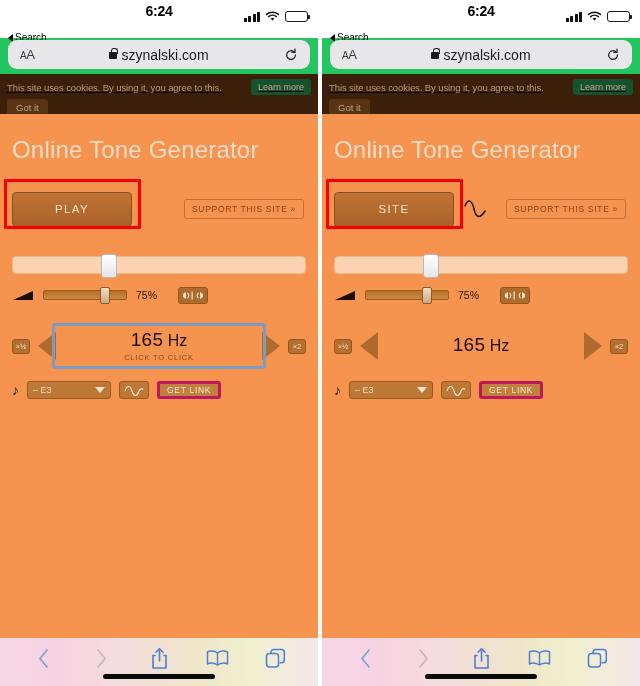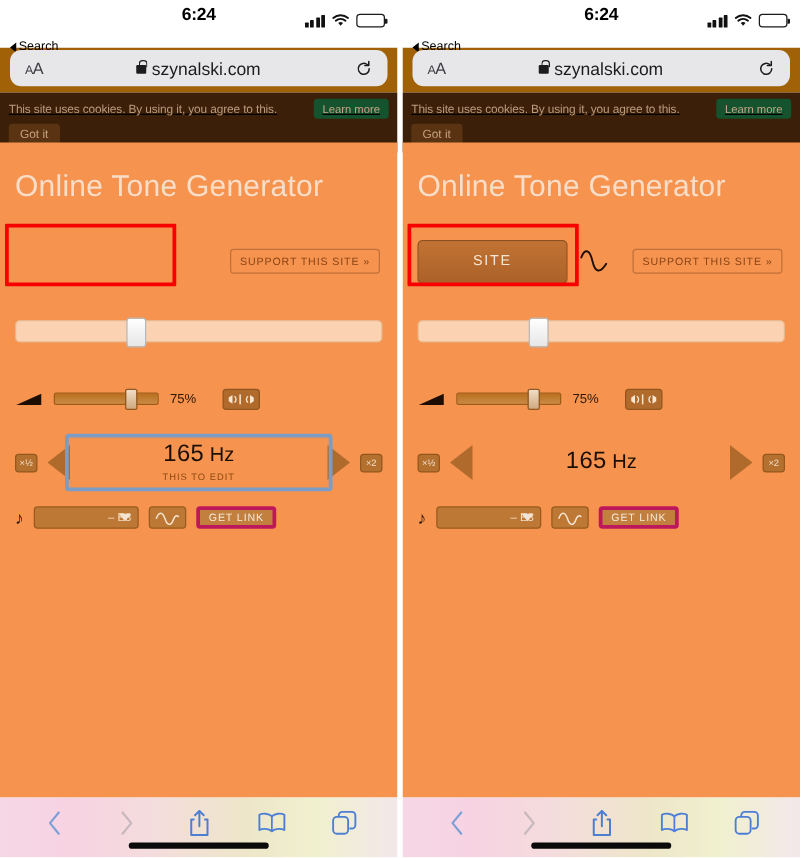--- a/index.html
+++ b/index.html
@@ -80,21 +80,21 @@
     right: -3.3px; top: 3px;
     width: 2px; height: 4px;
     background: #1a1a1a;
     border-radius: 0 1px 1px 0;
   }
   .battery .fill { height: 100%; width: 55%; background: #1a1a1a; border-radius: 1px; }
 
   
   .urlbar-wrap {
     height: 36px;
-    background: #a16207;
+    background: #22c55e;
     padding: 2px 8px 5px 8px;
   }
   .urlbar {
     height: 29px;
     background: #e7e7e9;
     border-radius: 9px;
     display: flex;
     align-items: center;
     position: relative;
   }
@@ -236,21 +236,21 @@
     left: 30%;
     top: -3px;
     width: 16px; height: 24px;
     background: linear-gradient(180deg,#ffffff,#e6e6e6);
     border: 1px solid #b9b9b9;
     border-radius: 3px;
   }
 
   
   .vol-row {
-    margin-top: 34px;
+    margin-top: 10px;
     height: 22px;
     display: flex;
     align-items: center;
     gap: 9px;
   }
   .vol-icon { width: 22px; height: 11px; }
   .vol-track {
     width: 84px; height: 10px;
     background: linear-gradient(180deg,#b9701f,#c98a46);
     border: 1px solid #9d5d17;
@@ -343,21 +343,20 @@
     width: 84px; height: 18px;
     background: #bd7836;
     border: 1px solid #9a5a1d;
     border-radius: 3px;
     display: flex;
     align-items: center;
     padding: 0 5px;
     color: #f2ddc6;
     font-size: 9px;
     position: relative;
-    justify-content: flex-end;
   }
   .note-select .caret {
     position: absolute;
     right: 5px;
     width: 0; height: 0;
     border-left: 5px solid transparent;
     border-right: 5px solid transparent;
     border-top: 6px solid #f5e3cf;
   }
   .wave-btn {
@@ -453,20 +452,21 @@
         <span class="cookie-btn">Learn more</span>
       </div>
       <span class="cookie-got">Got it</span>
     </div>
 
     <div class="page">
       <div class="title">Online Tone Generator</div>
 
       <div class="play-row">
         <div class="hl-box"></div>
+        <div class="play-btn">PLAY</div>
         <div class="support-btn">SUPPORT THIS SITE »</div>
       </div>
 
       <div class="freq-slider">
         <div class="freq-knob"></div>
       </div>
 
       <div class="vol-row">
         <svg class="vol-icon" viewBox="0 0 22 11">
           <polygon points="1,10 21,1 21,10" fill="#1d0d02"></polygon>
@@ -485,21 +485,21 @@
           </svg>
         </div>
       </div>
 
       <div class="freq-row">
         <div class="mini-btn">×½</div>
         <div class="arrow-l"></div>
         <div class="freq-display selected">
           <span class="freq-val">165</span>
           <span class="freq-unit">Hz</span>
-          <div class="freq-hint">THIS TO EDIT</div>
+          <div class="freq-hint">CLICK TO CLICK</div>
         </div>
         <div class="arrow-r"></div>
         <div class="mini-btn">×2</div>
       </div>
 
       <div class="note-row">
         <span class="note-icon">♪</span>
         <div class="note-select">
           <span>– E3</span>
           <span class="caret"></span>

